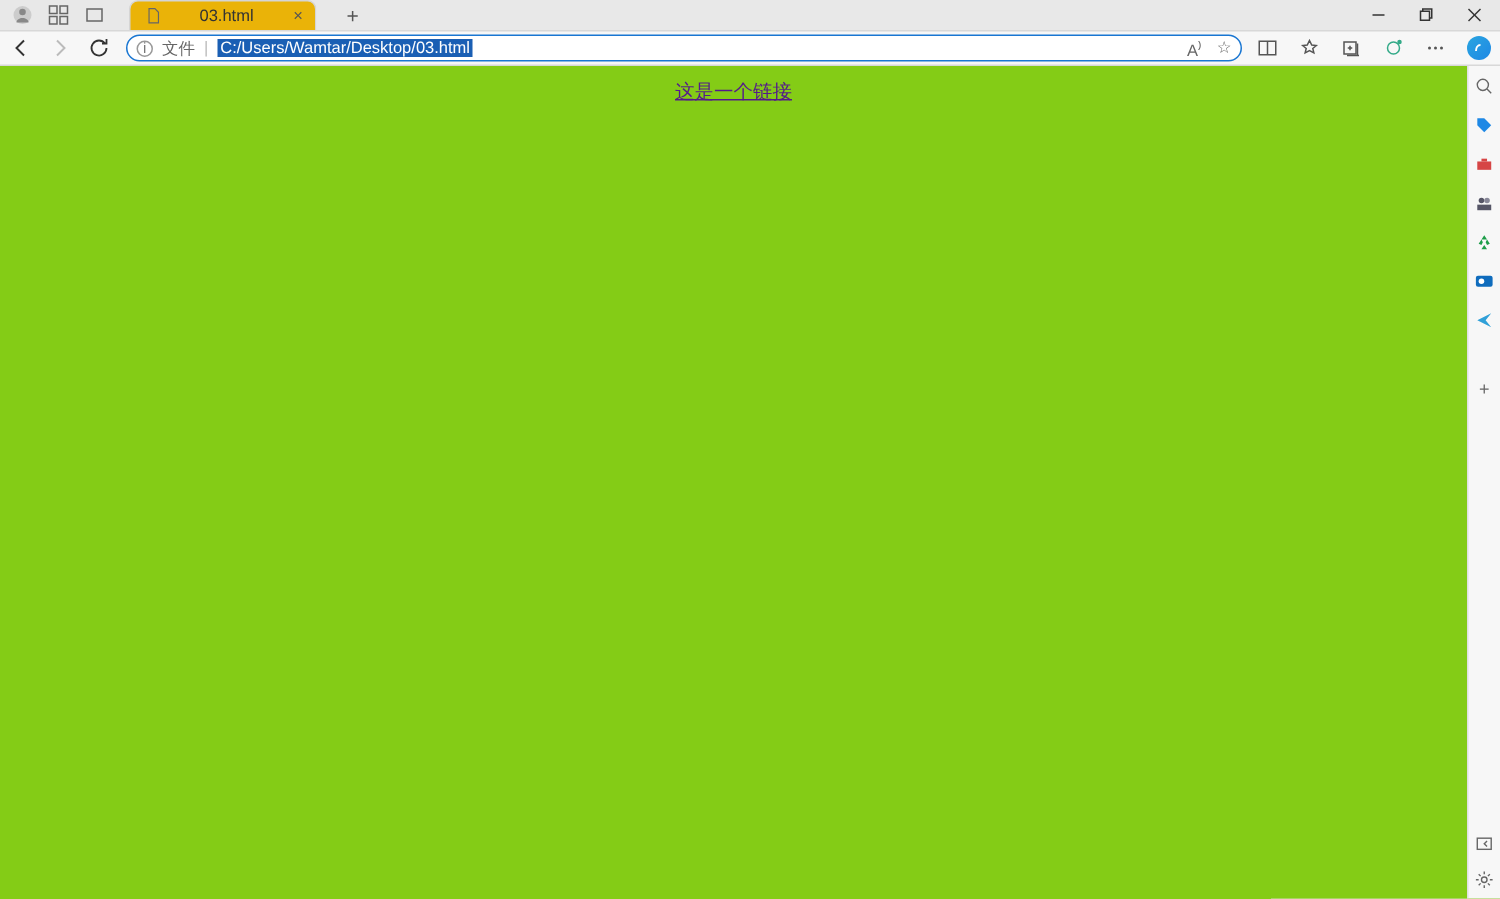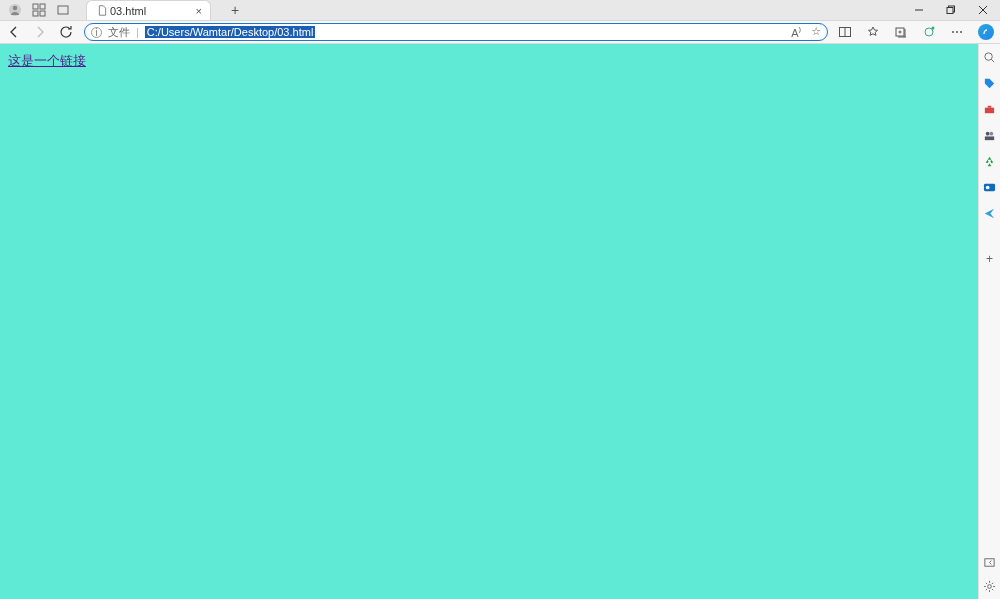--- a/index.html
+++ b/index.html
@@ -20,29 +20,29 @@
     padding: 0 4px;
   }
   .tb-left { display: flex; align-items: center; gap: 10px; padding-left: 4px;}
   .tb-icon {
     width: 14px; height: 14px;
     display: flex; align-items: center; justify-content: center;
     color: #555;
   }
   .tab {
     display: flex; align-items: center;
-    background: #ffffff;
+    background: #eab308;
     border-radius: 6px 6px 0 0;
     padding: 2px 8px 2px 8px;
     margin-left: 6px;
     height: 20px;
     min-width: 125px;
     border: 1px solid #d5d5d5;
     border-bottom: none;
-    gap: 1px;
+    gap: 24px;
   }
   .tab-title { color: #333; font-size: 11px; flex: 1; white-space: nowrap; overflow:hidden;}
   .tab-close { color: #555; font-size: 11px; cursor: pointer;}
   .newtab { margin-left: 10px; color: #555; font-size: 14px; cursor:pointer;}
   .tb-right { margin-left: auto; display: flex; align-items: center; gap: 18px; padding-right: 6px;}
   .win-btn { width: 14px; height: 14px; display:flex; align-items:center; justify-content:center; color:#333;}
   .toolbar {
     display: flex; align-items: center;
     height: 24px;
     background: #f7f7f7;
@@ -76,22 +76,23 @@
   .addr-actions { margin-left:auto; display:flex; gap:10px; color:#666;}
   .tool-icons { display:flex; gap:14px; color:#555; align-items:center;}
   .copilot {
     width:16px; height:16px; border-radius:50%;
     background: linear-gradient(135deg,#2aa5e0,#1e88e5);
     display:flex; align-items:center; justify-content:center;
   }
   .content {
     position: absolute;
     top: 44px; left: 0; right: 22px; bottom: 0;
-    background: #5eead4;
+    background: #84cc16;
     padding: 8px;
+    text-align: center;
   }
   .link { color: #551a8b; text-decoration: underline; font-size: 13px; cursor:pointer;}
   .sidebar {
     position: absolute;
     top: 44px; right: 0; bottom: 0;
     width: 22px;
     background: #f7f7f7;
     border-left: 1px solid #e0e0e0;
     display: flex; flex-direction: column; align-items:center;
     padding-top: 6px;

